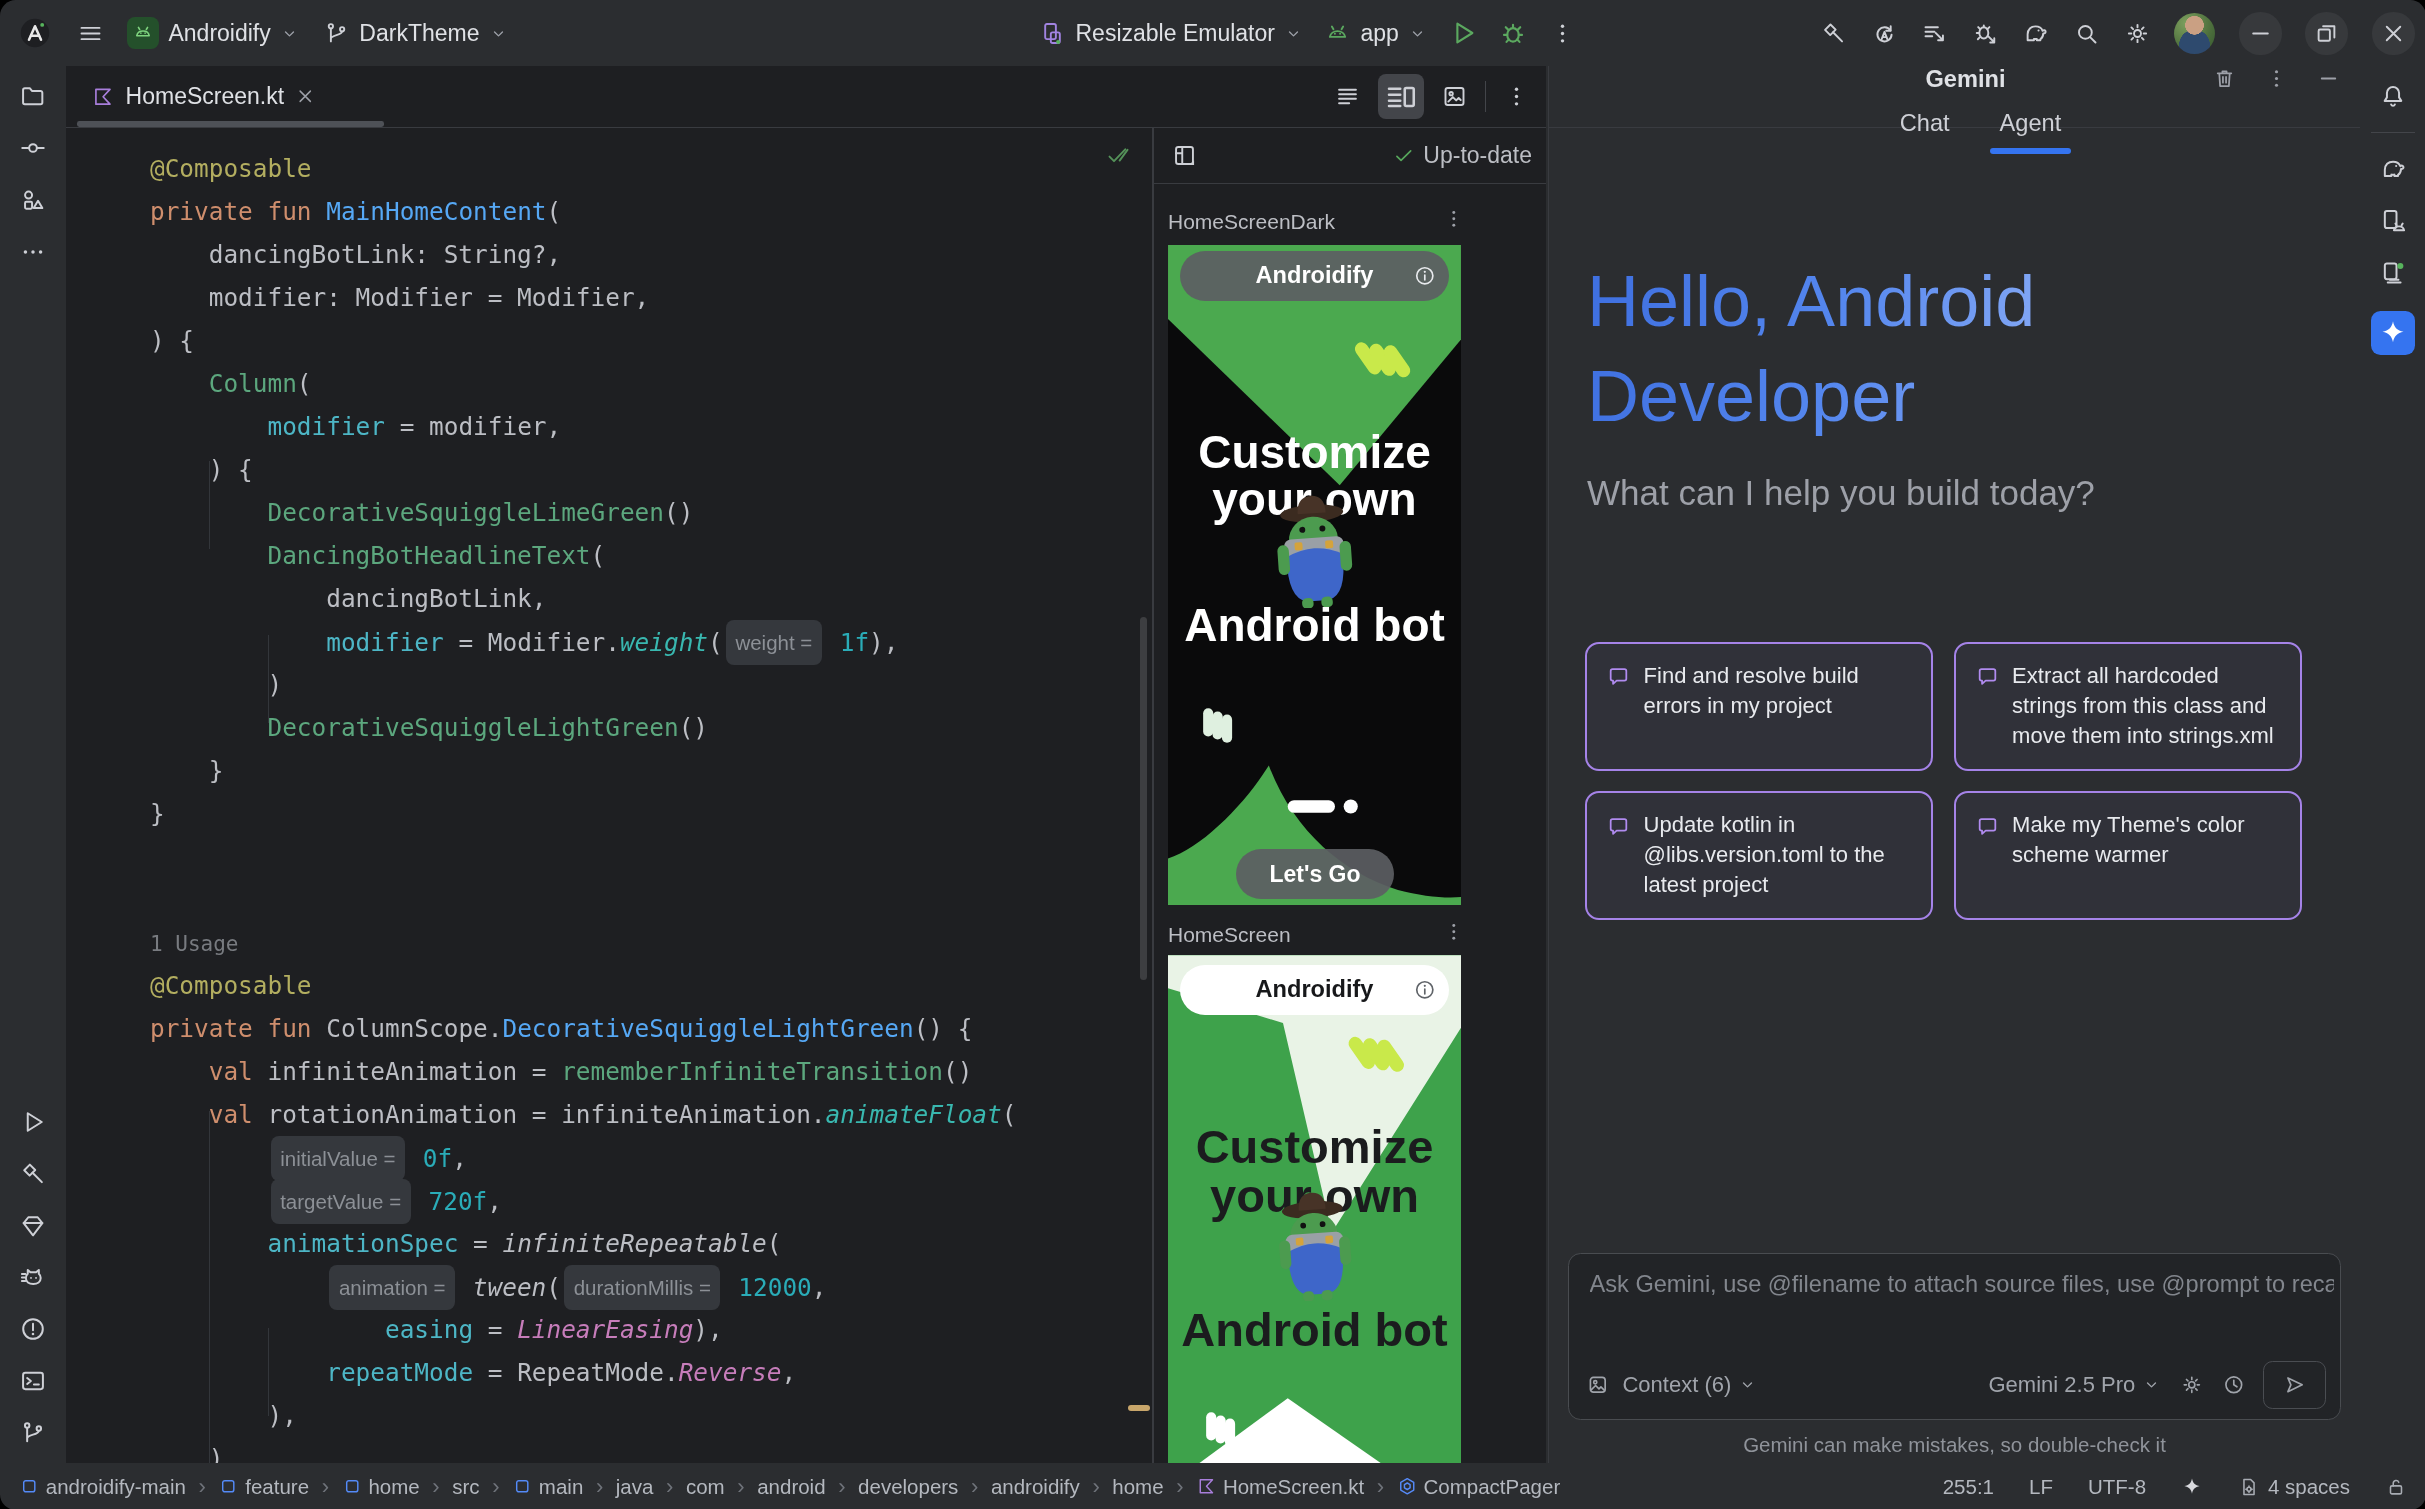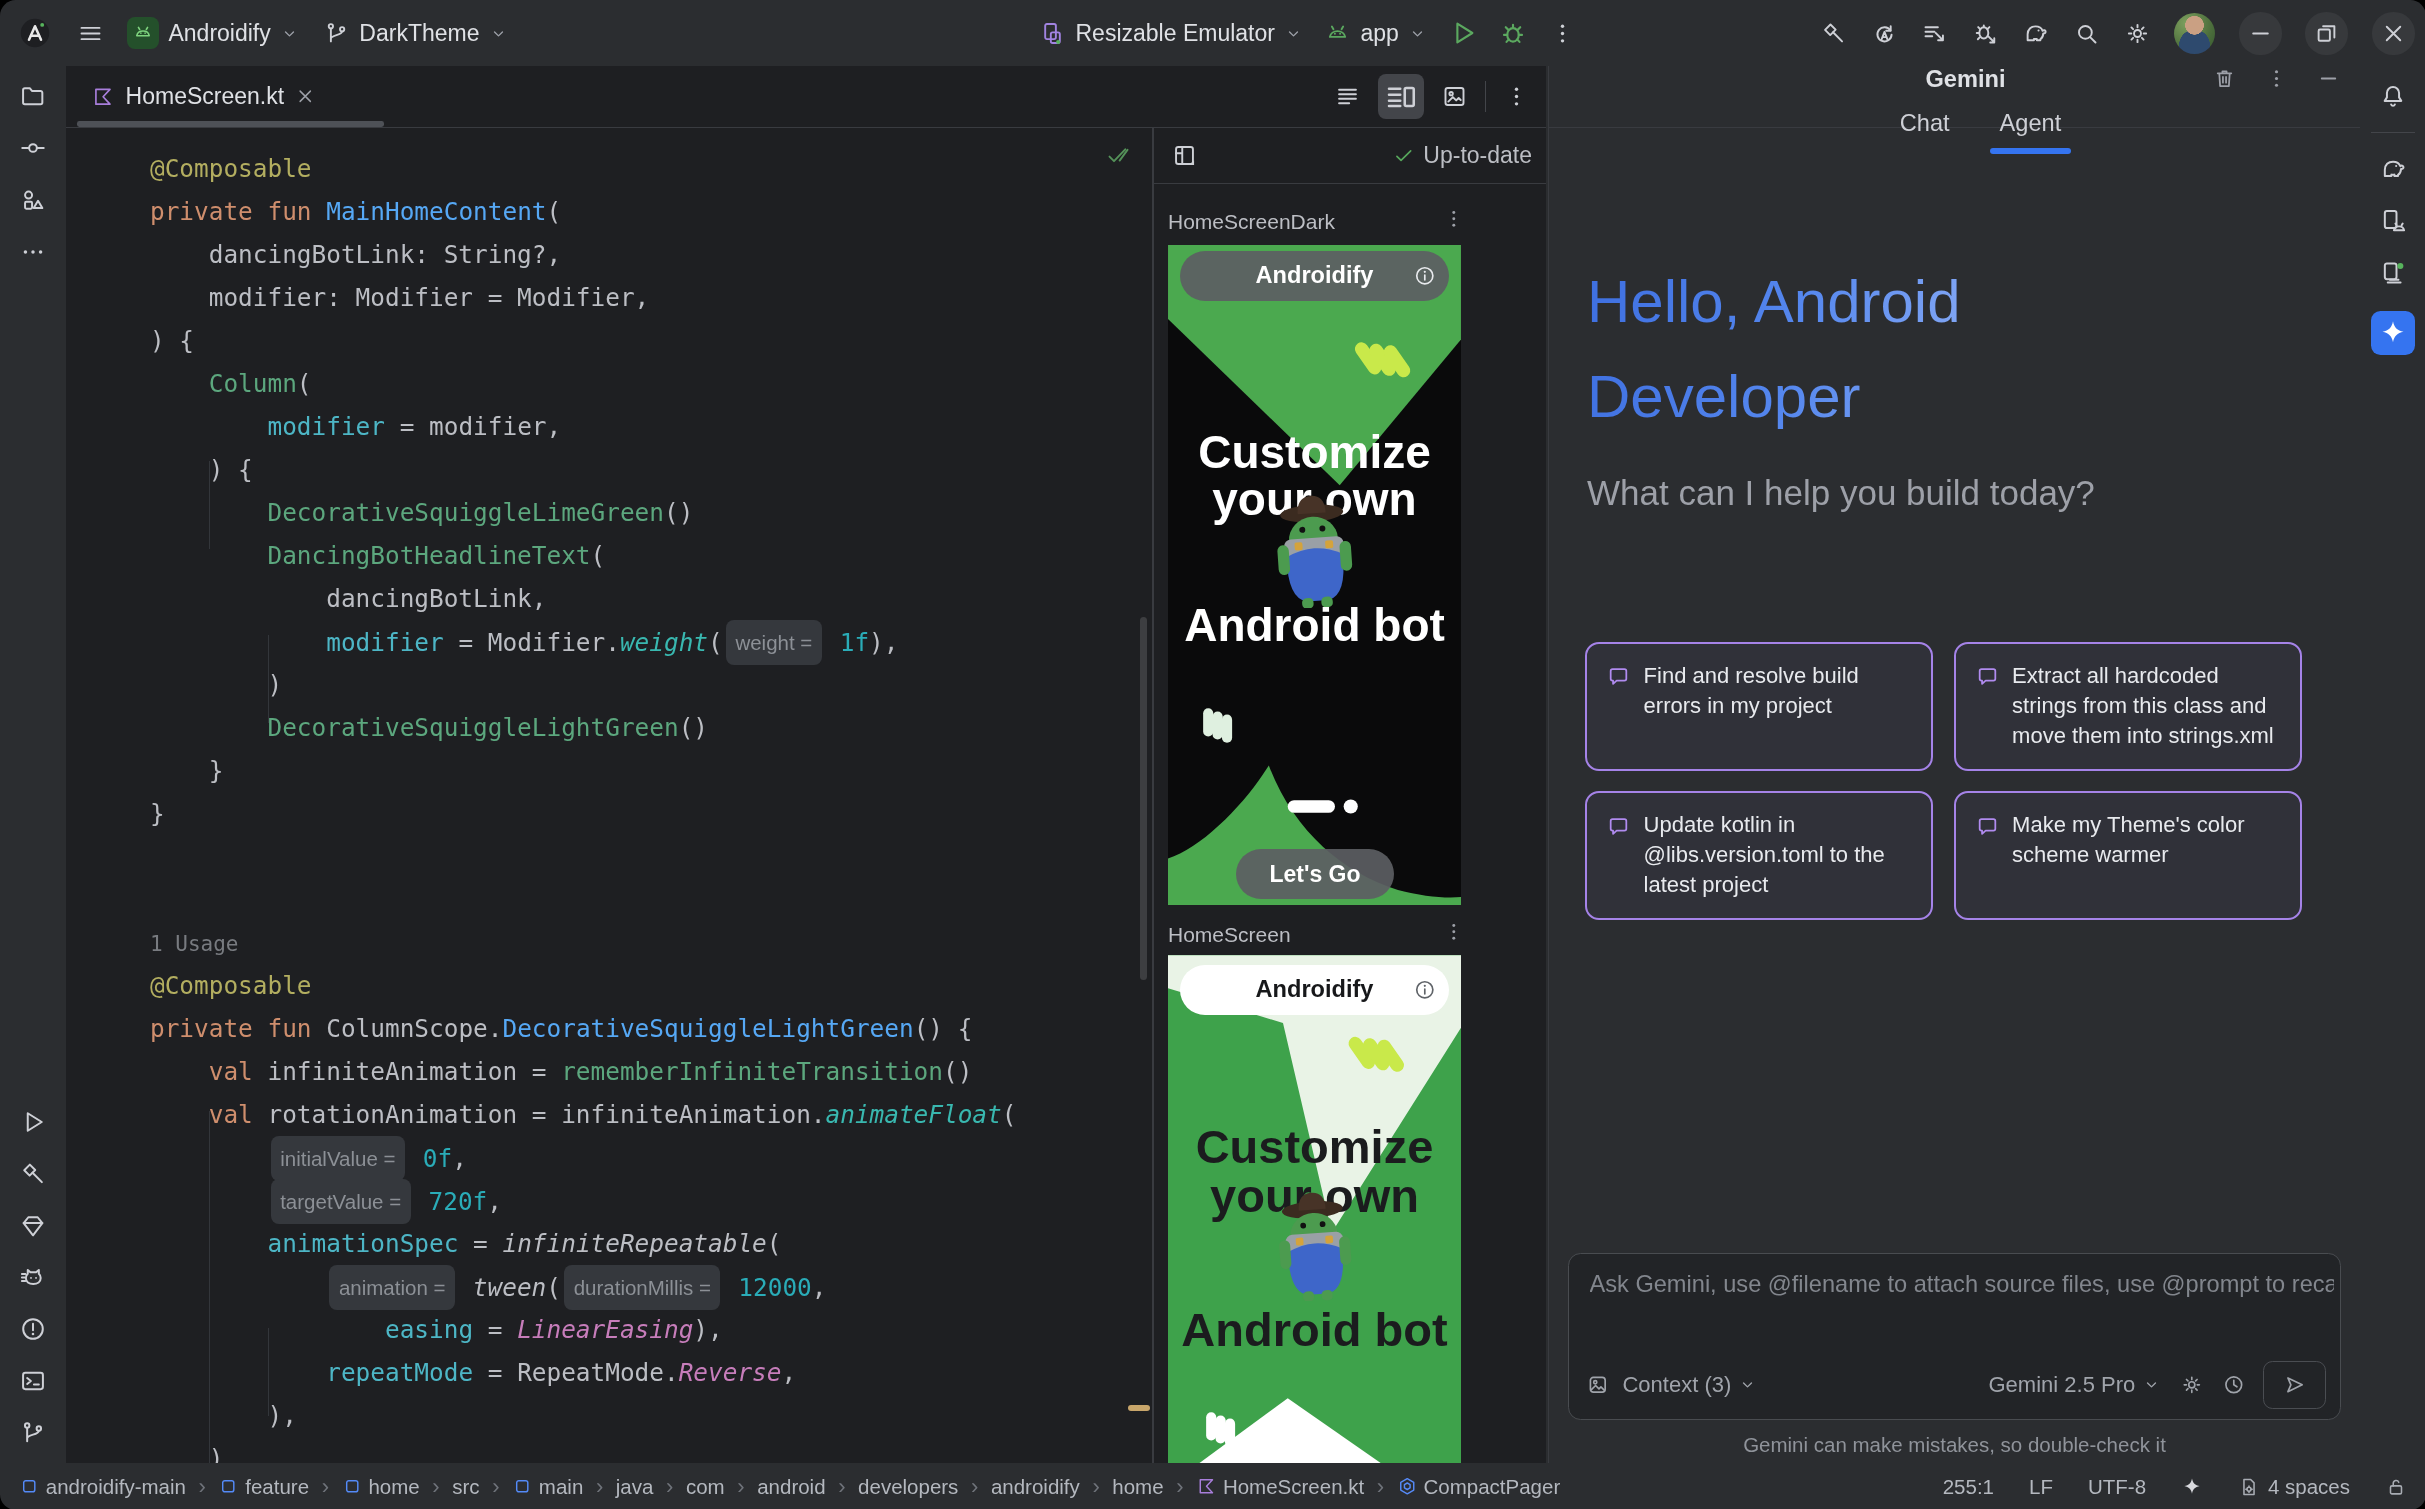--- a/index.html
+++ b/index.html
@@ -75,21 +75,21 @@
   
   .gemini{position:absolute;left:1482px;right:0;top:0;bottom:0;background:#2B2D30;border-left:1.6px solid #393B40;}
   .g-header{position:relative;height:61px;border-bottom:0.8px solid #393B40;display:flex;align-items:center;flex-direction:column;}
   .g-title{font-size:23.6px;font-weight:bold;margin-left:22px;}
   .g-tabs{display:flex;margin-left:52px;gap:50px;height:61px;align-items:center;}
   .g-tab{font-size:23.6px;color:#CED0D6;position:relative;height:61px;display:flex;align-items:center;}
   .g-tab.active::after{content:"";position:absolute;left:-9.5px;right:-9.5px;bottom:0;height:6.3px;border-radius:3.2px;background:#3574F0;}
   .g-hicons{position:absolute;right:19px;display:flex;gap:27px;align-items:center;color:#9DA0A8;}
   .g-hicons .ico{width:25px;height:25px;color:#9DA0A8;}
   .g-body{position:absolute;left:0;right:0;top:62px;bottom:0;}
-  .g-hello{position:absolute;left:38px;top:126px;font-size:60px;line-height:95px;font-weight:500;
+  .g-hello{position:absolute;left:38px;top:126px;font-size:72px;line-height:95px;font-weight:500;
      background:linear-gradient(100deg,#3E6FE0 0%,#5587EE 55%,#85A9F5 100%);-webkit-background-clip:text;background-clip:text;color:transparent;}
   .g-sub{position:absolute;left:38px;top:345px;font-size:35px;color:#9DA0A8;}
   .g-cards{position:absolute;left:36px;top:514px;display:grid;grid-template-columns:348px 348px;gap:20.5px;}
   .g-card{border:2px solid #A583E8;border-radius:14px;background:rgba(165,131,232,0.05);padding:17.3px 19px;display:flex;gap:12.6px;min-height:102px;box-sizing:border-box;}
   .g-card .ico{width:25px;height:25px;color:#B08BEF;margin-top:3.2px;}
   .g-card span.txt{font-size:22px;line-height:30px;color:#E8EAEE;}
   .g-input{position:absolute;left:19px;right:19px;top:1125px;height:165px;border:1.6px solid #494C50;border-radius:12.6px;background:#222427;}
   .g-ph{position:absolute;left:20.5px;right:6.3px;top:17.3px;font-size:23.6px;color:#82868D;white-space:nowrap;overflow:hidden;}
   .g-inbar{position:absolute;left:17.3px;right:14px;bottom:11px;height:47px;display:flex;align-items:center;color:#A0A4AB;font-size:22px;}
   .g-inbar .ico{width:23.6px;height:23.6px;color:#A0A4AB;}
@@ -721,21 +721,21 @@
         <div class="g-input">
           <div class="g-ph">Ask Gemini, use @filename to attach source files, use @prompt to recall saved pr</div>
           <div class="g-inbar">
             <span class="ico">
                 <svg viewBox="0 0 24 24">
                   <rect x="4.5" y="4.5" width="15" height="15" rx="3"></rect>
                   <circle cx="9.4" cy="9.4" r="1.6"></circle>
                   <path d="M5.5 17l4.3-4.3 3.4 3.4 2-2 3.3 3.3"></path>
                 </svg>
               </span>
-            <span style="margin-left:12.6px">Context (3)</span>
+            <span style="margin-left:12.6px">Context (6)</span>
             <span class="ico chev">
                 <svg viewBox="0 0 24 24">
                   <path d="M7 10l5 5 5-5"></path>
                 </svg>
               </span>
             <span style="margin-left:auto">Gemini 2.5 Pro</span>
             <span class="ico chev">
                 <svg viewBox="0 0 24 24">
                   <path d="M7 10l5 5 5-5"></path>
                 </svg>

